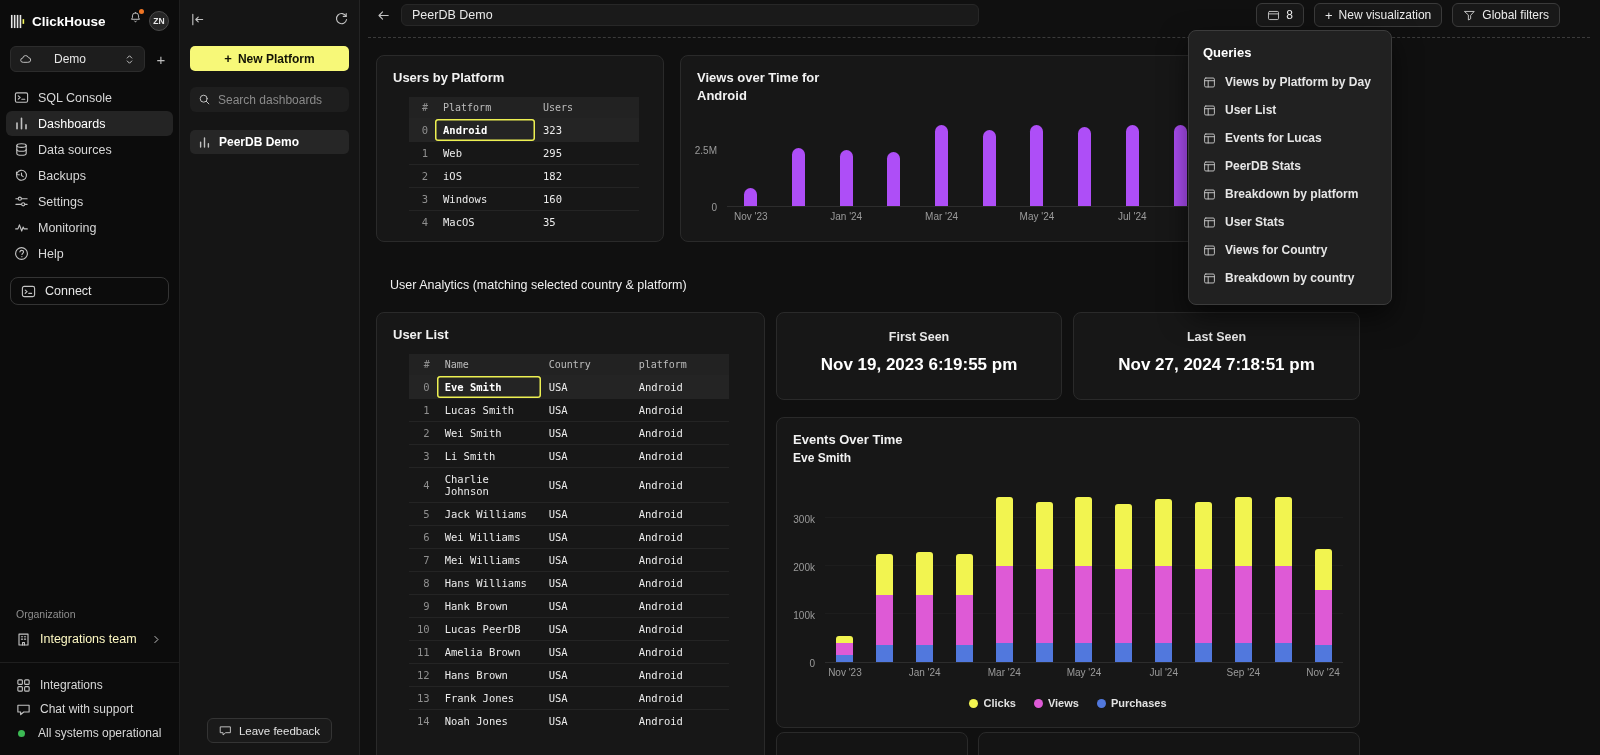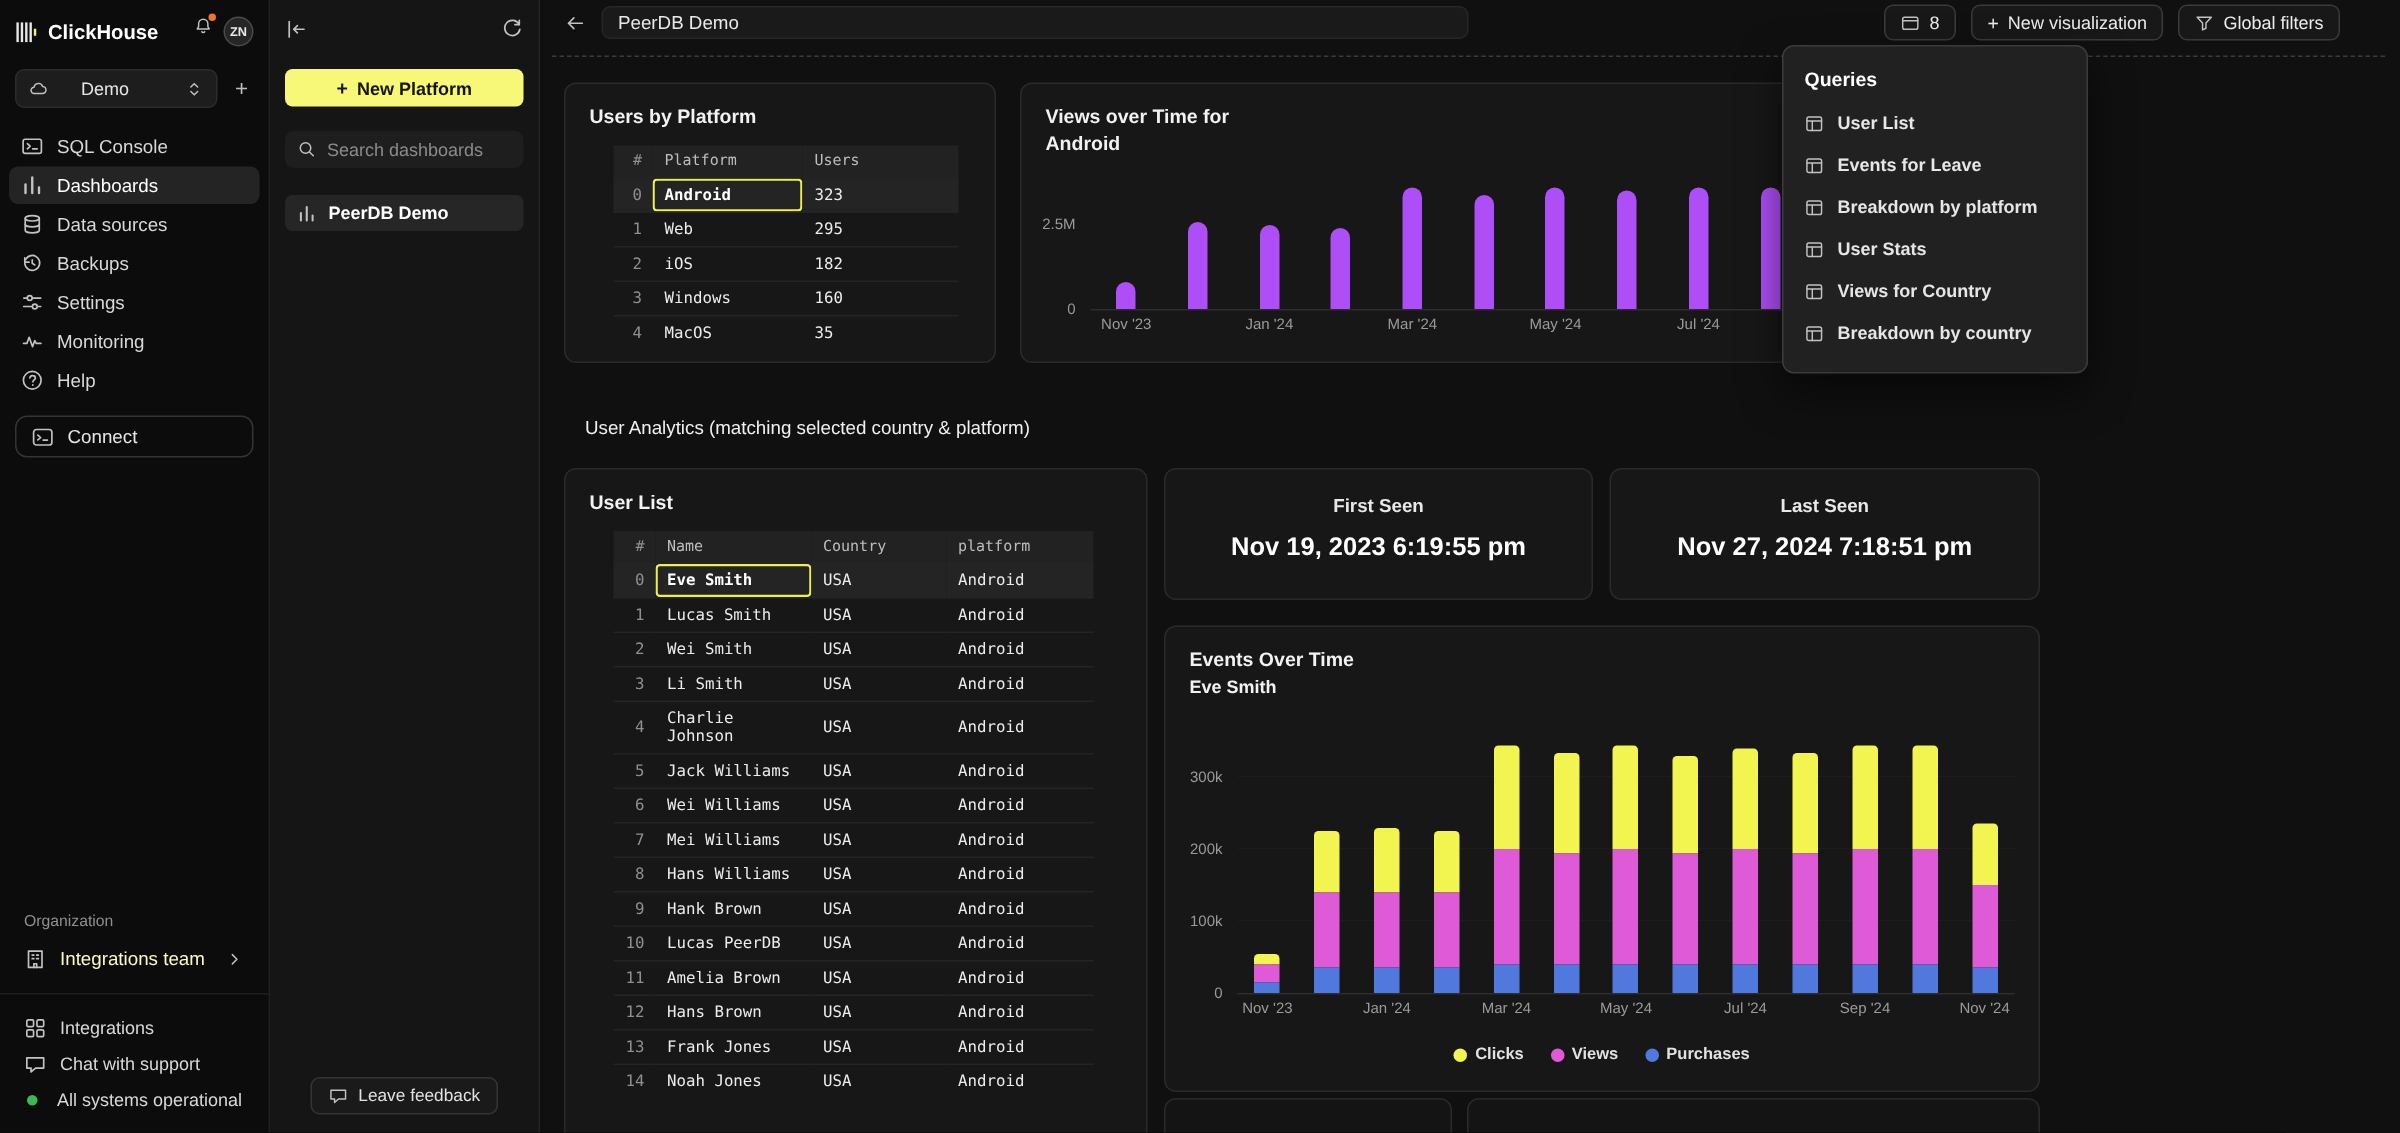--- a/index.html
+++ b/index.html
@@ -732,63 +732,81 @@
   <div class="qmenu">
     <div class="qtitle">Queries</div>
     <div id="q-list">
         <div class="q-item">
           <span class="icon sm">
             <svg viewBox="0 0 16 16">
               <rect x="2" y="2.5" width="12" height="11" rx="1.5"></rect>
               <path d="M2 5.8h12M6.4 5.8v7.7"></path>
             </svg>
           </span>
-          <span>User List</span>
+          <span>Views by Platform by Day</span>
         </div>
         <div class="q-item">
           <span class="icon sm">
             <svg viewBox="0 0 16 16">
               <rect x="2" y="2.5" width="12" height="11" rx="1.5"></rect>
               <path d="M2 5.8h12M6.4 5.8v7.7"></path>
             </svg>
           </span>
-          <span>Events for Leave</span>
+          <span>User List</span>
         </div>
         <div class="q-item">
           <span class="icon sm">
             <svg viewBox="0 0 16 16">
               <rect x="2" y="2.5" width="12" height="11" rx="1.5"></rect>
               <path d="M2 5.8h12M6.4 5.8v7.7"></path>
             </svg>
           </span>
-          <span>Breakdown by platform</span>
+          <span>Events for Lucas</span>
         </div>
         <div class="q-item">
           <span class="icon sm">
             <svg viewBox="0 0 16 16">
               <rect x="2" y="2.5" width="12" height="11" rx="1.5"></rect>
               <path d="M2 5.8h12M6.4 5.8v7.7"></path>
             </svg>
           </span>
-          <span>User Stats</span>
+          <span>PeerDB Stats</span>
         </div>
         <div class="q-item">
           <span class="icon sm">
             <svg viewBox="0 0 16 16">
               <rect x="2" y="2.5" width="12" height="11" rx="1.5"></rect>
               <path d="M2 5.8h12M6.4 5.8v7.7"></path>
             </svg>
           </span>
-          <span>Views for Country</span>
+          <span>Breakdown by platform</span>
         </div>
         <div class="q-item">
           <span class="icon sm">
             <svg viewBox="0 0 16 16">
               <rect x="2" y="2.5" width="12" height="11" rx="1.5"></rect>
               <path d="M2 5.8h12M6.4 5.8v7.7"></path>
             </svg>
           </span>
+          <span>User Stats</span>
+        </div>
+        <div class="q-item">
+          <span class="icon sm">
+            <svg viewBox="0 0 16 16">
+              <rect x="2" y="2.5" width="12" height="11" rx="1.5"></rect>
+              <path d="M2 5.8h12M6.4 5.8v7.7"></path>
+            </svg>
+          </span>
+          <span>Views for Country</span>
+        </div>
+        <div class="q-item">
+          <span class="icon sm">
+            <svg viewBox="0 0 16 16">
+              <rect x="2" y="2.5" width="12" height="11" rx="1.5"></rect>
+              <path d="M2 5.8h12M6.4 5.8v7.7"></path>
+            </svg>
+          </span>
           <span>Breakdown by country</span>
         </div>
       </div>
   </div>
 
 </div>
 
 </body></html>

